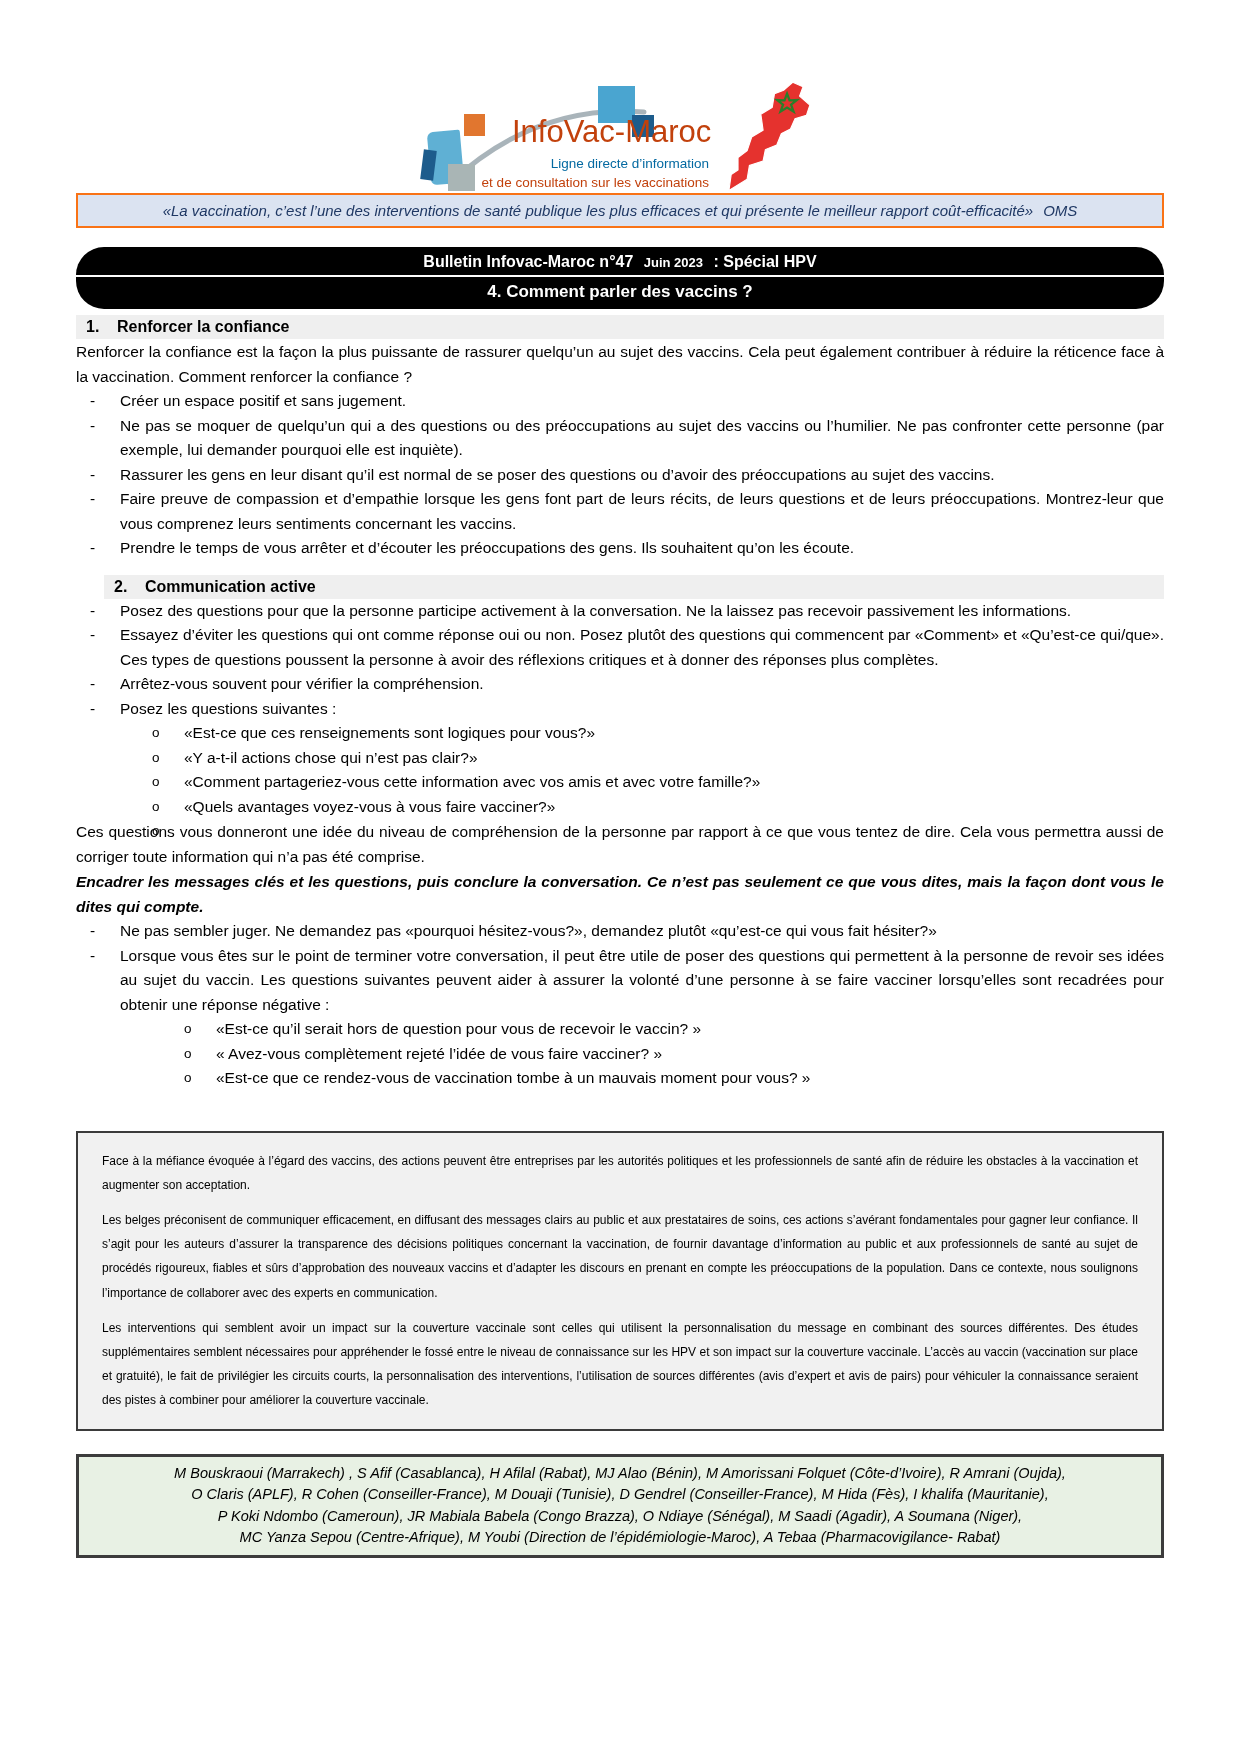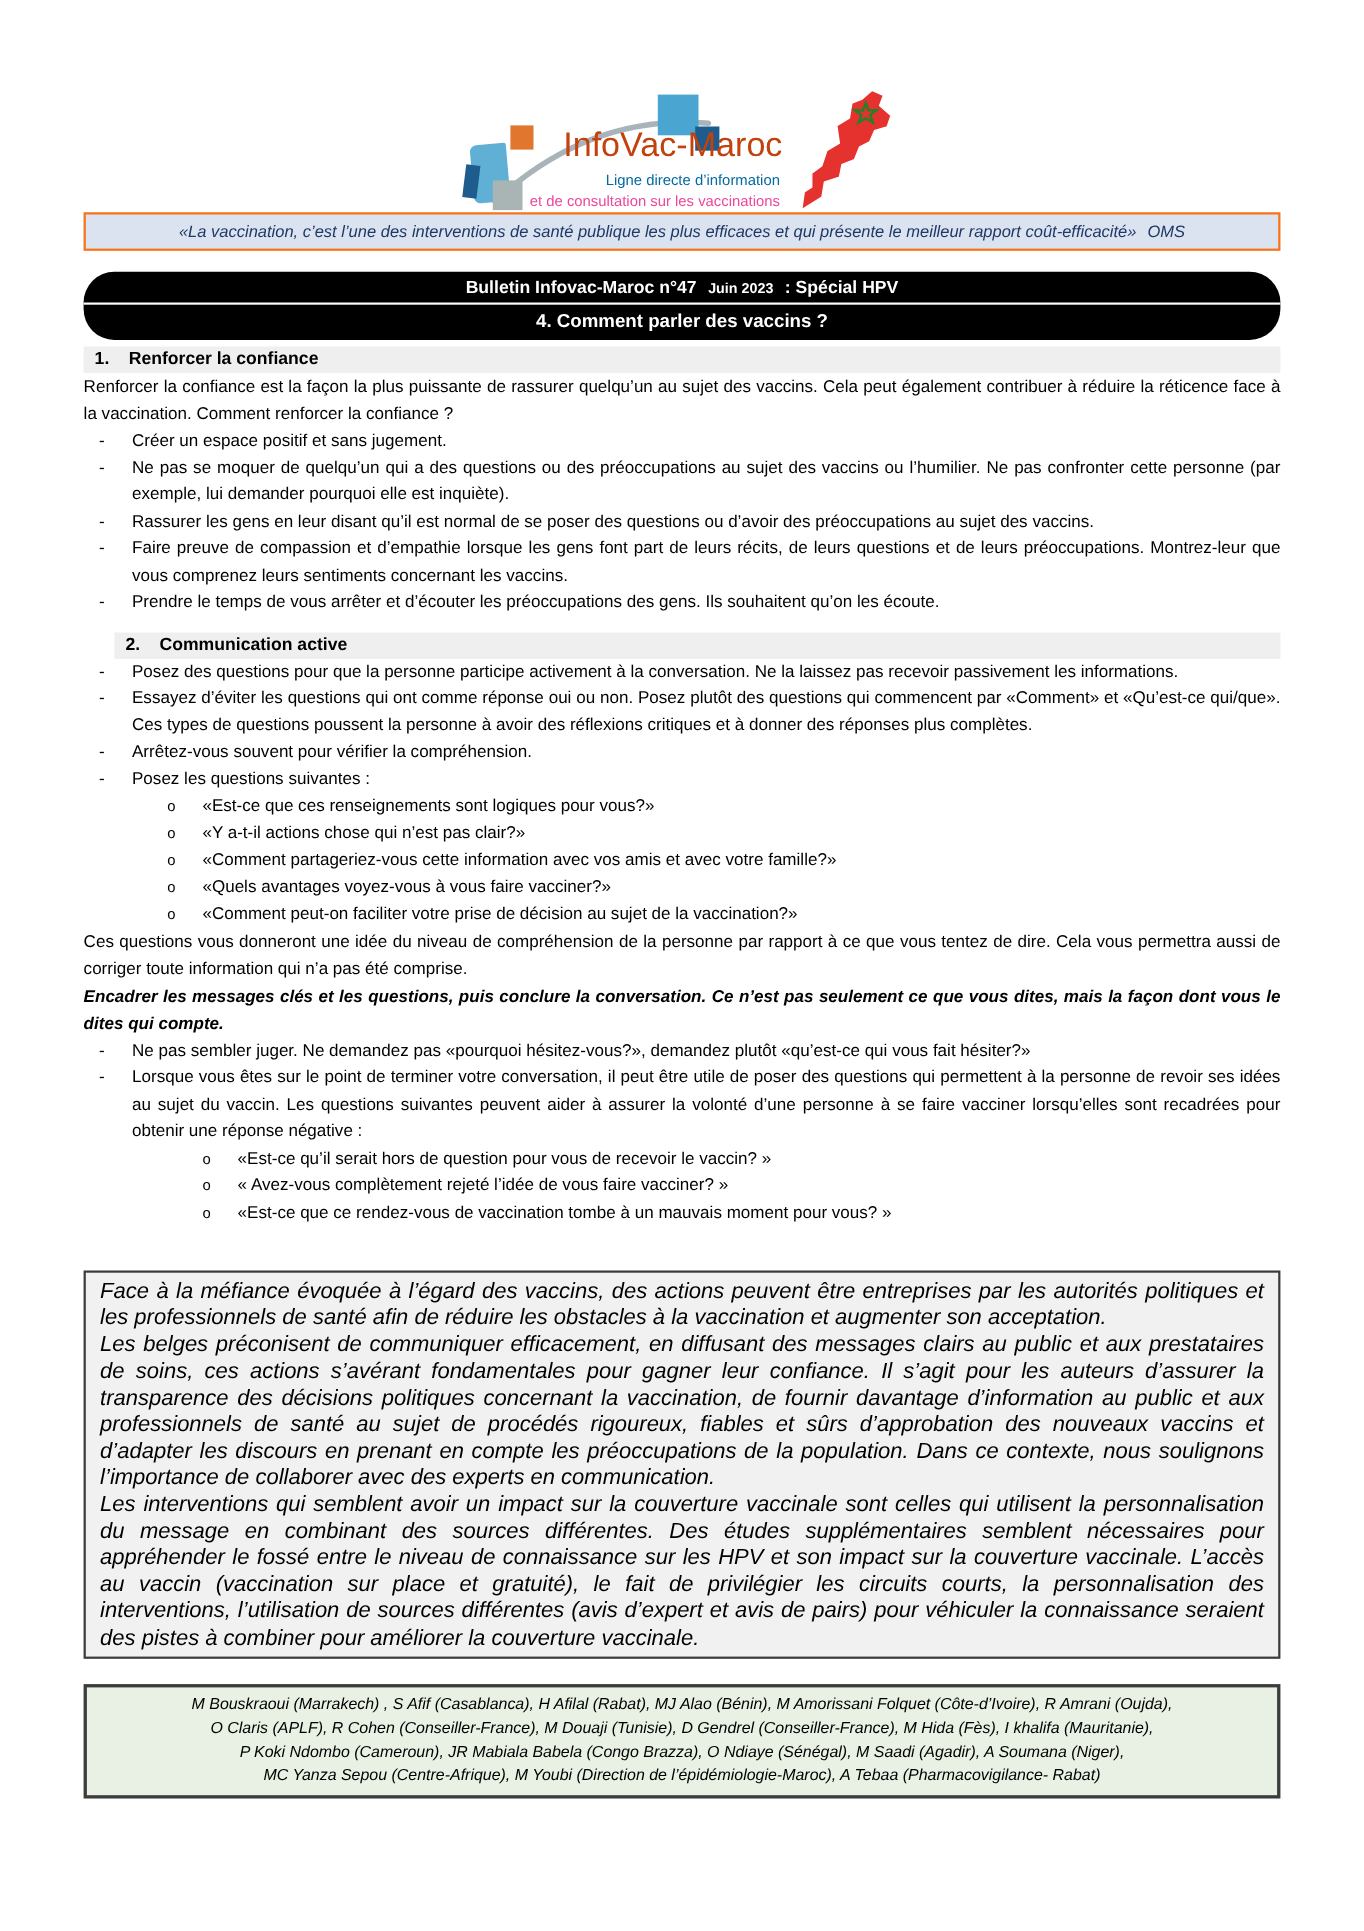--- a/index.html
+++ b/index.html
@@ -13,21 +13,21 @@
   .sq{position:absolute;}
   .sq-bigblue{left:178px;top:2px;width:37px;height:37px;background:#4aa5d0;}
   .sq-darkblue{left:212px;top:31px;width:22px;height:22px;background:#1d5c8c;}
   .sq-orange{left:44px;top:30px;width:21px;height:22px;background:#e1762f;}
   .sq-tallblue{left:9px;top:47px;width:33px;height:53px;background:#5fb0d4;border-radius:6px 2px 2px 6px;transform:rotate(-5deg);}
   .sq-navy{left:2px;top:66px;width:13px;height:30px;background:#1d5c8c;transform:rotate(7deg);}
   .sq-gray{left:28px;top:80px;width:27px;height:27px;background:#a9b5b5;}
   .swoosh{position:absolute;left:0;top:0;}
   .logo-title{position:absolute;left:92px;top:30px;font-size:31px;color:#c2410c;white-space:nowrap;}
   .logo-tag1{position:absolute;left:0;top:72px;width:289px;text-align:right;font-size:13.5px;color:#0369a1;white-space:nowrap;}
-  .logo-tag2{position:absolute;left:0;top:91px;width:289px;text-align:right;font-size:13.5px;color:#ec4899;white-space:nowrap;}
+  .logo-tag2{position:absolute;left:0;top:91px;width:289px;text-align:right;font-size:13.5px;color:#c2410c;white-space:nowrap;}
   .map{position:absolute;left:712px;top:80px;}
   
   .content{position:absolute;left:76px;top:0;width:1088px;}
   .quote-bar{
     margin-top:193px;border:2px solid #f97316;background:#dbe3f1;color:#1f3864;
     text-align:center;font-style:italic;font-size:15px;padding:7px 4px;
   }
   .quote-src{margin-left:10px;}
   .banner{margin-top:19px;background:#000;color:#fff;text-align:center;font-weight:bold;border-radius:28px;}
   .banner-line1{font-size:16px;padding:6px 0 4px;}
@@ -38,21 +38,21 @@
   .sec-num{display:inline-block;width:31px;}
   .para{margin:1px 0 0;text-align:justify;font-size:15.5px;line-height:24.5px;}
   .bullet{position:relative;padding-left:44px;text-align:justify;font-size:15.5px;line-height:24.5px;}
   .bm{position:absolute;left:14px;}
   .sub{padding-left:108px;}
   .sub .bm{left:76px;font-size:13.5px;}
   .sub2{padding-left:140px;}
   .sub2 .bm{left:108px;font-size:13.5px;}
   .emph{font-weight:bold;font-style:italic;}
   .graybox{margin-top:40px;border:2px solid #3b3b3b;background:#f1f1f1;padding:5px 13px;}
-  .graybox p{margin:0;text-align:justify;font-size:20px;line-height:24.2px;font-style:italic;}
+  .graybox p{margin:11px;text-align:justify;font-size:12px;line-height:24.2px;}
   .greenbox{
     margin-top:23px;border:3px solid #3c3c3c;background:#e8f1e4;padding:6px 10px;
     text-align:center;font-style:italic;font-size:14.5px;line-height:21.5px;
   }
 </style>
 </head>
 <body>
 
 <div>
 
@@ -109,21 +109,21 @@
 
     <div class="bullet"><span class="bm">-</span><span>Posez des questions pour que la personne participe activement à la conversation. Ne la laissez pas recevoir passivement les informations.</span></div>
     <div class="bullet"><span class="bm">-</span><span>Essayez d’éviter les questions qui ont comme réponse oui ou non. Posez plutôt des questions qui commencent par «Comment» et «Qu’est-ce qui/que». Ces types de questions poussent la personne à avoir des réflexions critiques et à donner des réponses plus complètes.</span></div>
     <div class="bullet"><span class="bm">-</span><span>Arrêtez-vous souvent pour vérifier la compréhension.</span></div>
     <div class="bullet"><span class="bm">-</span><span>Posez les questions suivantes :</span></div>
 
     <div class="bullet sub"><span class="bm">o</span><span>«Est-ce que ces renseignements sont logiques pour vous?»</span></div>
     <div class="bullet sub"><span class="bm">o</span><span>«Y a-t-il actions chose qui n’est pas clair?»</span></div>
     <div class="bullet sub"><span class="bm">o</span><span>«Comment partageriez-vous cette information avec vos amis et avec votre famille?»</span></div>
     <div class="bullet sub"><span class="bm">o</span><span>«Quels avantages voyez-vous à vous faire vacciner?»</span></div>
-    <div class="bullet sub"><span class="bm">o</span><span>«Comment peut-on faciliter votre prise de décision au sujet de la vaccination?»</span></div>
+    <div class="bullet sub"><span class="bm">o</span></div>
 
     <p class="para">Ces questions vous donneront une idée du niveau de compréhension de la personne par rapport à ce que vous tentez de dire. Cela vous permettra aussi de corriger toute information qui n’a pas été comprise.</p>
     <p class="para emph">Encadrer les messages clés et les questions, puis conclure la conversation. Ce n’est pas seulement ce que vous dites, mais la façon dont vous le dites qui compte.</p>
 
     <div class="bullet"><span class="bm">-</span><span>Ne pas sembler juger. Ne demandez pas «pourquoi hésitez-vous?», demandez plutôt «qu’est-ce qui vous fait hésiter?»</span></div>
     <div class="bullet"><span class="bm">-</span><span>Lorsque vous êtes sur le point de terminer votre conversation, il peut être utile de poser des questions qui permettent à la personne de revoir ses idées au sujet du vaccin. Les questions suivantes peuvent aider à assurer la volonté d’une personne à se faire vacciner lorsqu’elles sont recadrées pour obtenir une réponse négative :</span></div>
 
     <div class="bullet sub sub2"><span class="bm">o</span><span>«Est-ce qu’il serait hors de question pour vous de recevoir le vaccin? »</span></div>
     <div class="bullet sub sub2"><span class="bm">o</span><span>« Avez-vous complètement rejeté l’idée de vous faire vacciner? »</span></div>
     <div class="bullet sub sub2"><span class="bm">o</span><span>«Est-ce que ce rendez-vous de vaccination tombe à un mauvais moment pour vous? »</span></div>

